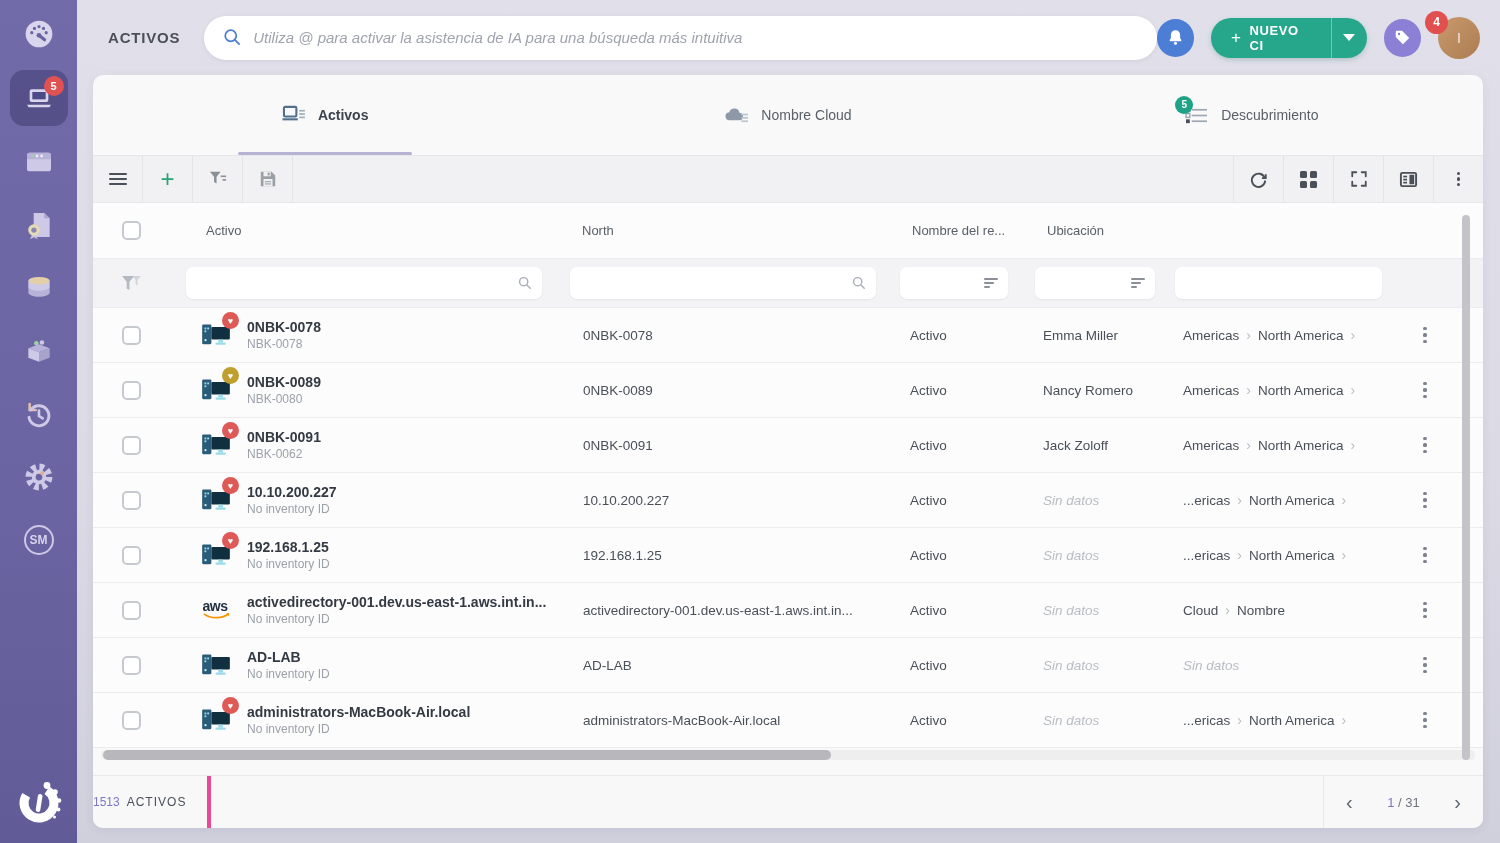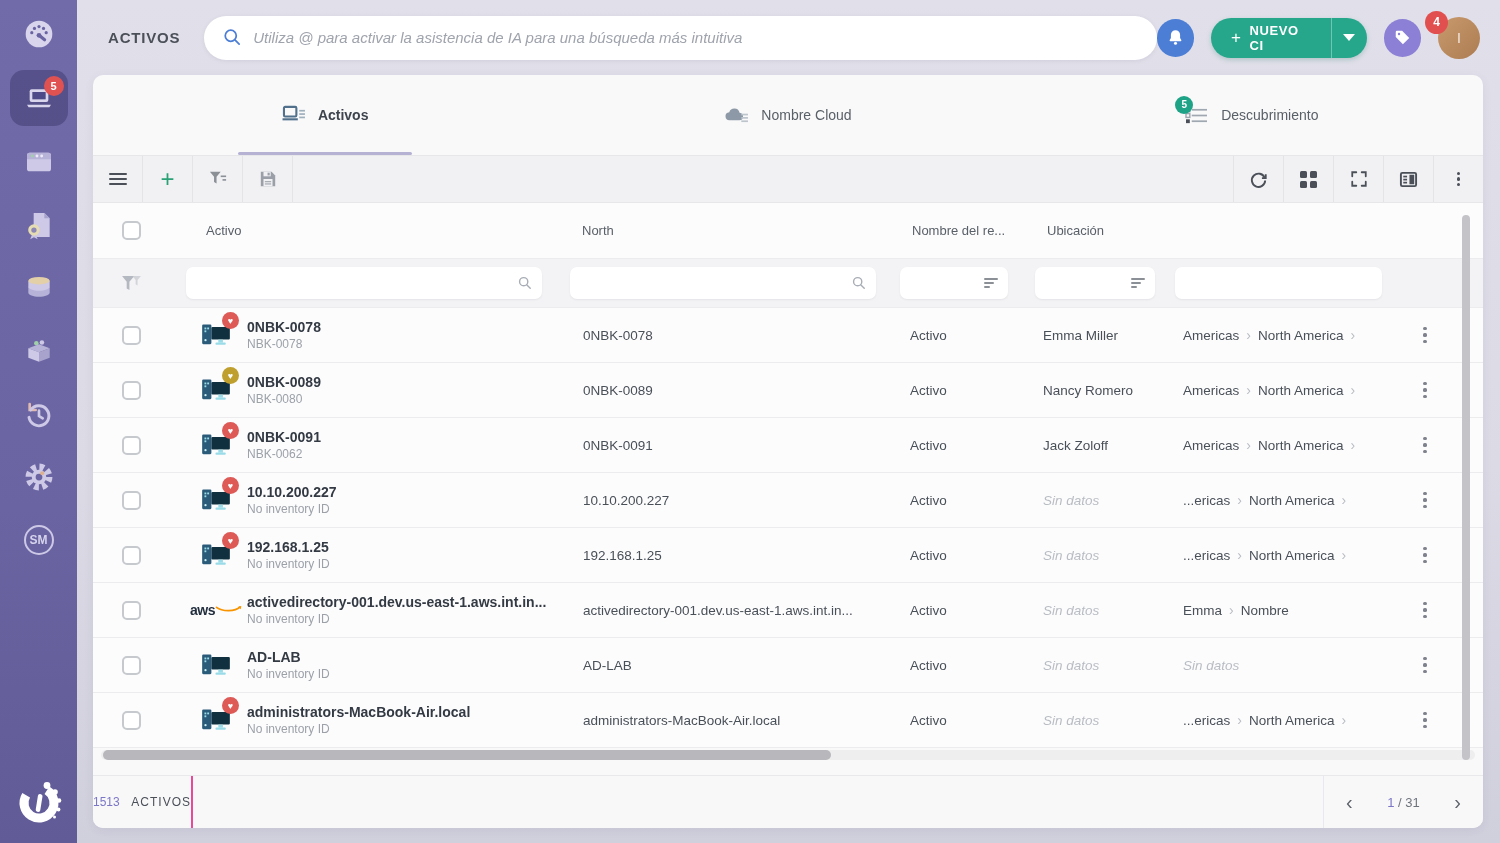--- a/index.html
+++ b/index.html
@@ -102,21 +102,21 @@
   .f-input.w4 { width:120px; }
   .f-input.w5 { width:207px; }
   .flines div { height:2px; background:#8b9097; margin:2.4px 0; border-radius:1px; }
   .flines div:nth-child(1){ width:14px; } .flines div:nth-child(2){ width:10px; } .flines div:nth-child(3){ width:6px; }
 
   
   .trow { height:55px; background:#fcfcfd; border-bottom:1px solid #ececef; font-size:13.5px; color:#4a5058; }
   .rcheck { display:flex; justify-content:center; }
   .activo-cell { display:flex; align-items:center; gap:13px; padding-left:28px; min-width:0; }
   .asset-icon { position:relative; width:36px; height:34px; flex:0 0 auto; display:flex; align-items:center; justify-content:center; }
-  .asset-icon .art-aws { display:none; align-items:center; line-height:1; }
+  .asset-icon .art-aws { display:none; flex-direction:column; line-height:1; }
   .asset-icon.aws .art-aws { display:flex; }
   .aws-word { font-size:14px; font-weight:bold; color:#232f3e; letter-spacing:-.5px; }
   .health-badge { position:absolute; top:-6px; right:-5px; width:17px; height:17px; border-radius:50%;
     color:#fff; font-size:9px; display:flex; align-items:center; justify-content:center; }
   .health-badge.red { background:#dd5a57; }
   .health-badge.yellow { background:#bfa02f; }
   .a-text { min-width:0; }
   .a-title { font-size:14px; color:#333a43; font-weight:bold; white-space:nowrap; overflow:hidden; text-overflow:ellipsis; }
   .a-sub { font-size:12px; color:#9ca1a8; margin-top:2px; }
   .cell { padding-left:13px; white-space:nowrap; overflow:hidden; text-overflow:ellipsis; }
@@ -128,22 +128,22 @@
   .row-kebab div { width:3.2px; height:3.2px; border-radius:50%; background:#7d828c; margin:1.8px 0; }
 
   
   .hscroll { height:10px; margin:2px 8px 0; background:#eeeeef; border-radius:5px; position:relative; }
   .hscroll .thumb { position:absolute; left:2px; top:0; height:10px; width:53%; background:#b8b8bc; border-radius:5px; cursor:grab; }
   .vscroll { position:absolute; right:13px; top:140px; width:8px; height:545px; background:#c4c4c8; border-radius:4px; cursor:grab; }
 
   
   .cfooter { position:absolute; left:0; right:0; bottom:0; height:53px; background:#f8f8f9;
     border-top:1px solid #e9e9eb; border-radius:0 0 10px 10px; display:flex; align-items:center; }
-  .count-box { width:100px; height:100%; display:flex; align-items:center; justify-content:space-between; gap:7px;
-    border-right:2px solid #ec4899; font-size:12px; }
+  .count-box { width:118px; height:100%; display:flex; align-items:center; justify-content:flex-start; gap:7px;
+    border-right:4px solid #ec4899; font-size:12px; }
   .count-num { color:#7b76c6; }
   .count-label { color:#4a4f58; letter-spacing:1px; }
   .pager { margin-left:auto; height:100%; width:160px; border-left:1px solid #e9e9eb;
     display:flex; align-items:center; justify-content:space-between; padding:0 22px; }
   .pg-chev { font-size:20px; color:#5f646c; cursor:pointer; line-height:1; }
   .pg-text { font-size:13px; color:#6f747c; }
   .pg-text .cur { color:#7b76c6; }
 
   svg { display:block; }
 </style>
@@ -711,21 +711,21 @@
 
           </span>
           <span class="a-text">
             <div class="a-title">activedirectory-001.dev.us-east-1.aws.int.in...</div>
             <div class="a-sub">No inventory ID</div>
           </span>
         </div>
         <div class="cell">activedirectory-001.dev.us-east-1.aws.int.in...</div>
         <div class="cell estado">Activo</div>
         <div class="cell owner nodata">Sin datos</div>
-        <div class="cell loc"><span>Emma</span><span class="loc-chev">›</span><span>Nombre</span></div>
+        <div class="cell loc"><span>Cloud</span><span class="loc-chev">›</span><span>Nombre</span></div>
         <div class="row-kebab">
           <div></div>
           <div></div>
           <div></div>
         </div>
         <div></div>
       </div>
 
       <div class="tgrid trow">
         <div class="rcheck">

